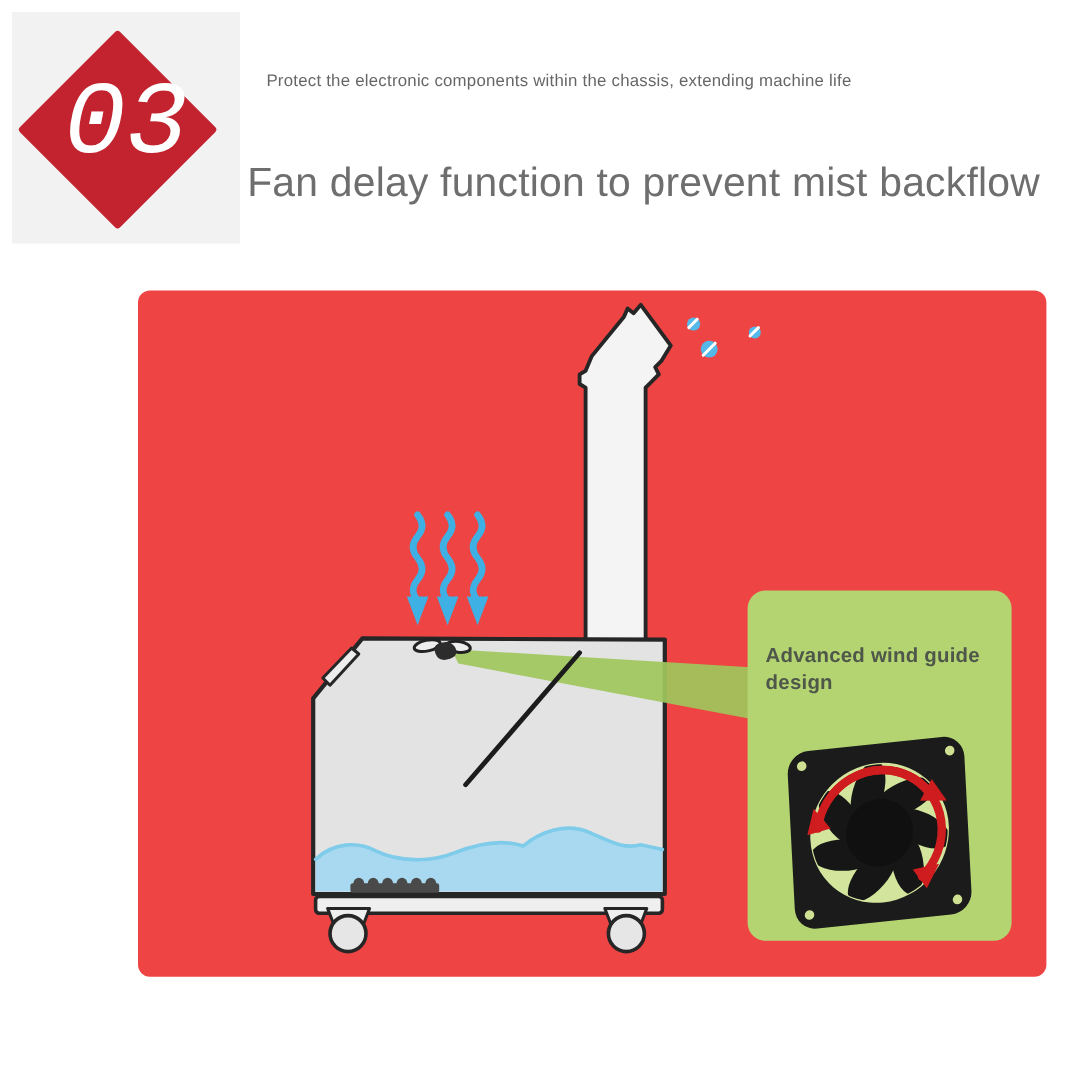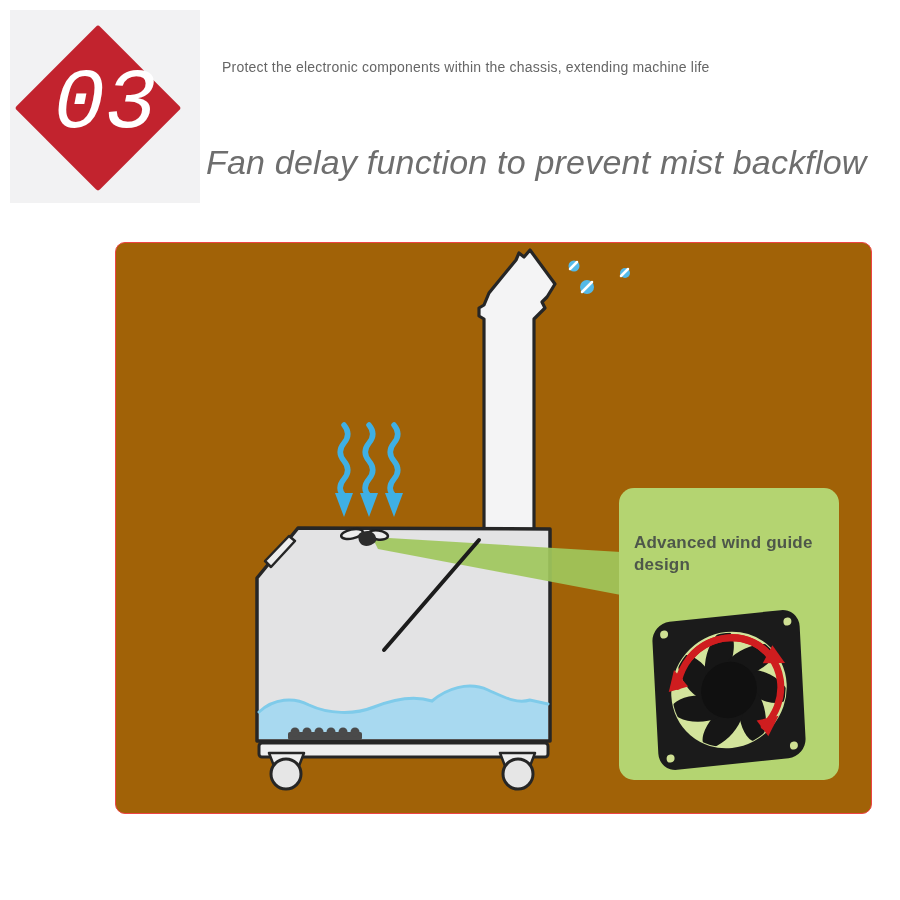--- a/index.html
+++ b/index.html
@@ -21,27 +21,27 @@
     display:flex;align-items:center;justify-content:center;
     font-family:Liberation Mono, monospace;font-style:italic;
     font-size:86px;color:#ffffff;padding-bottom:6px;box-sizing:border-box;
   }
   
   .intro-text{
     position:absolute;left:222px;top:53px;width:632px;
     font-size:14px;line-height:28px;color:#666666;letter-spacing:0.2px;
   }
   .page-heading{
-    position:absolute;left:206px;top:143px;width:690px;
-    font-size:34px;color:#6e6e6e;letter-spacing:0.2px;white-space:nowrap;font-style:italic;
+    position:absolute;left:206px;top:133px;width:690px;
+    font-size:34px;color:#6e6e6e;letter-spacing:0.2px;white-space:nowrap;
   }
   
   .diagram-panel{
     position:absolute;left:115px;top:242px;width:757px;height:572px;
-    background:#a16207;border-radius:10px;border:1px solid #ef4444;
+    background:#ef4444;border-radius:10px;border:5px solid #ef4444;
     box-sizing:border-box;
   }
   .diagram-svg{position:absolute;left:0;top:0;}
   
   .callout-card{
     position:absolute;left:503px;top:245px;width:220px;height:292px;
     background:#b4d471;border-radius:15px;
   }
   .callout-label{
     position:absolute;left:15px;top:44px;width:180px;

